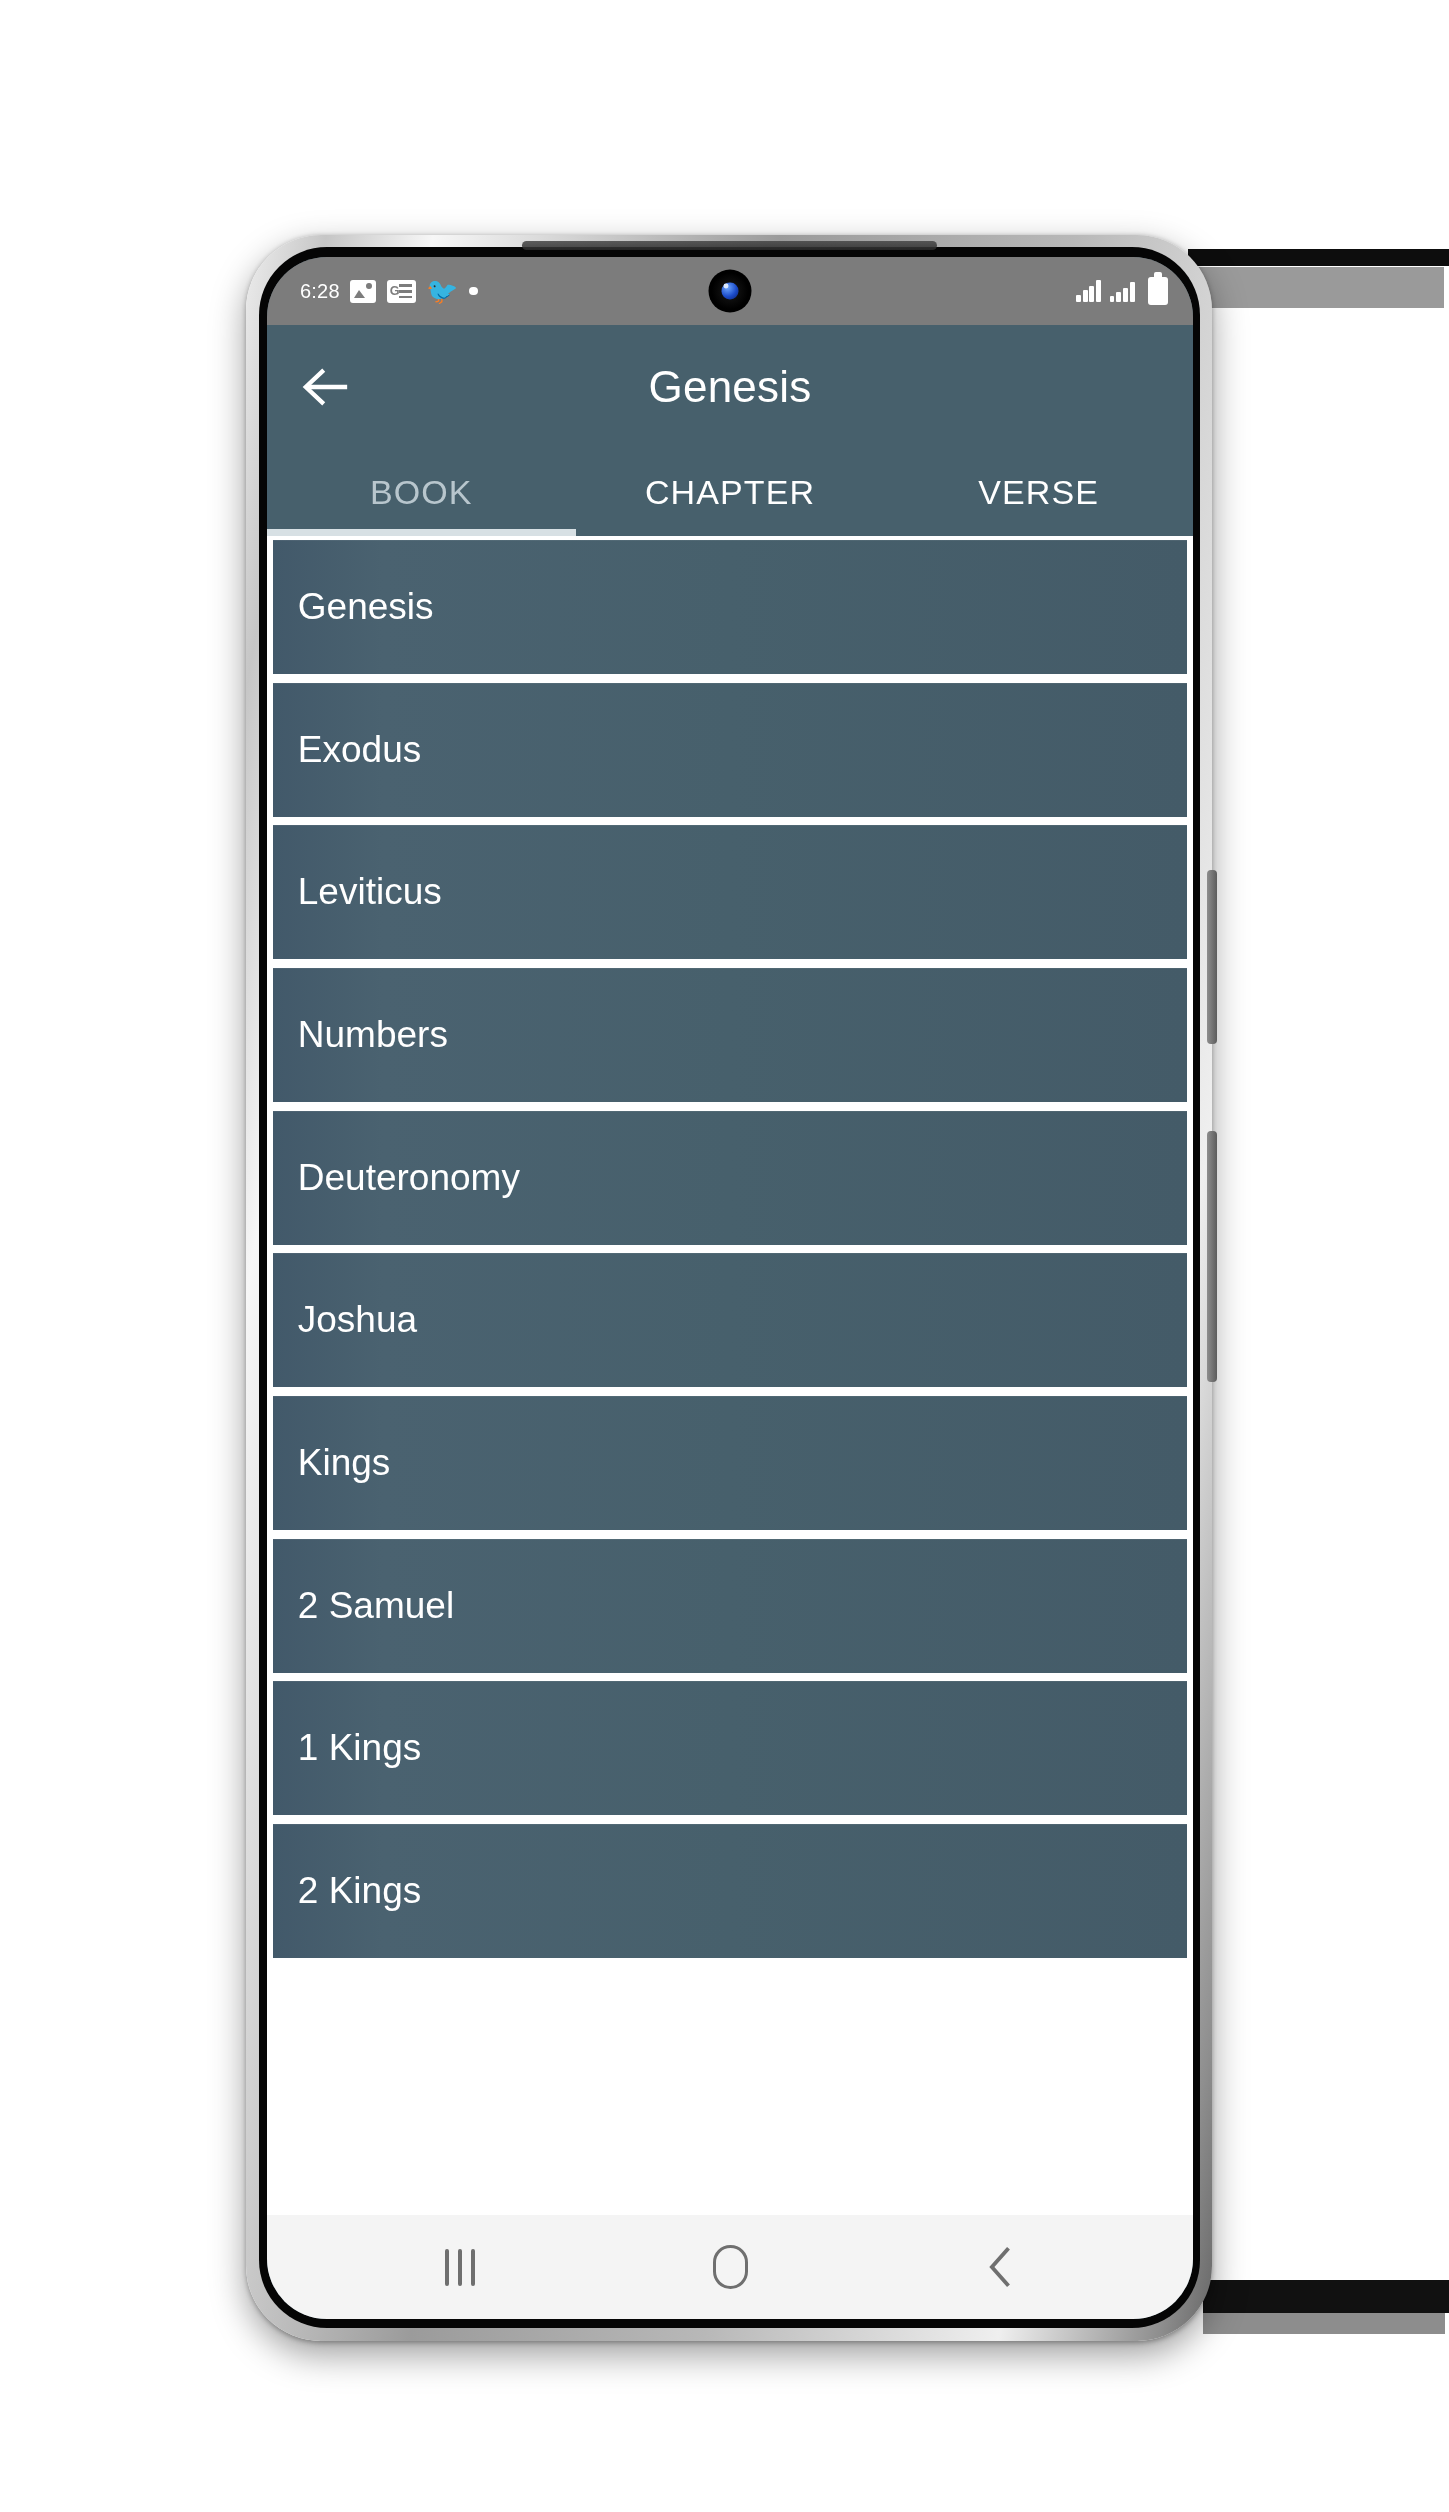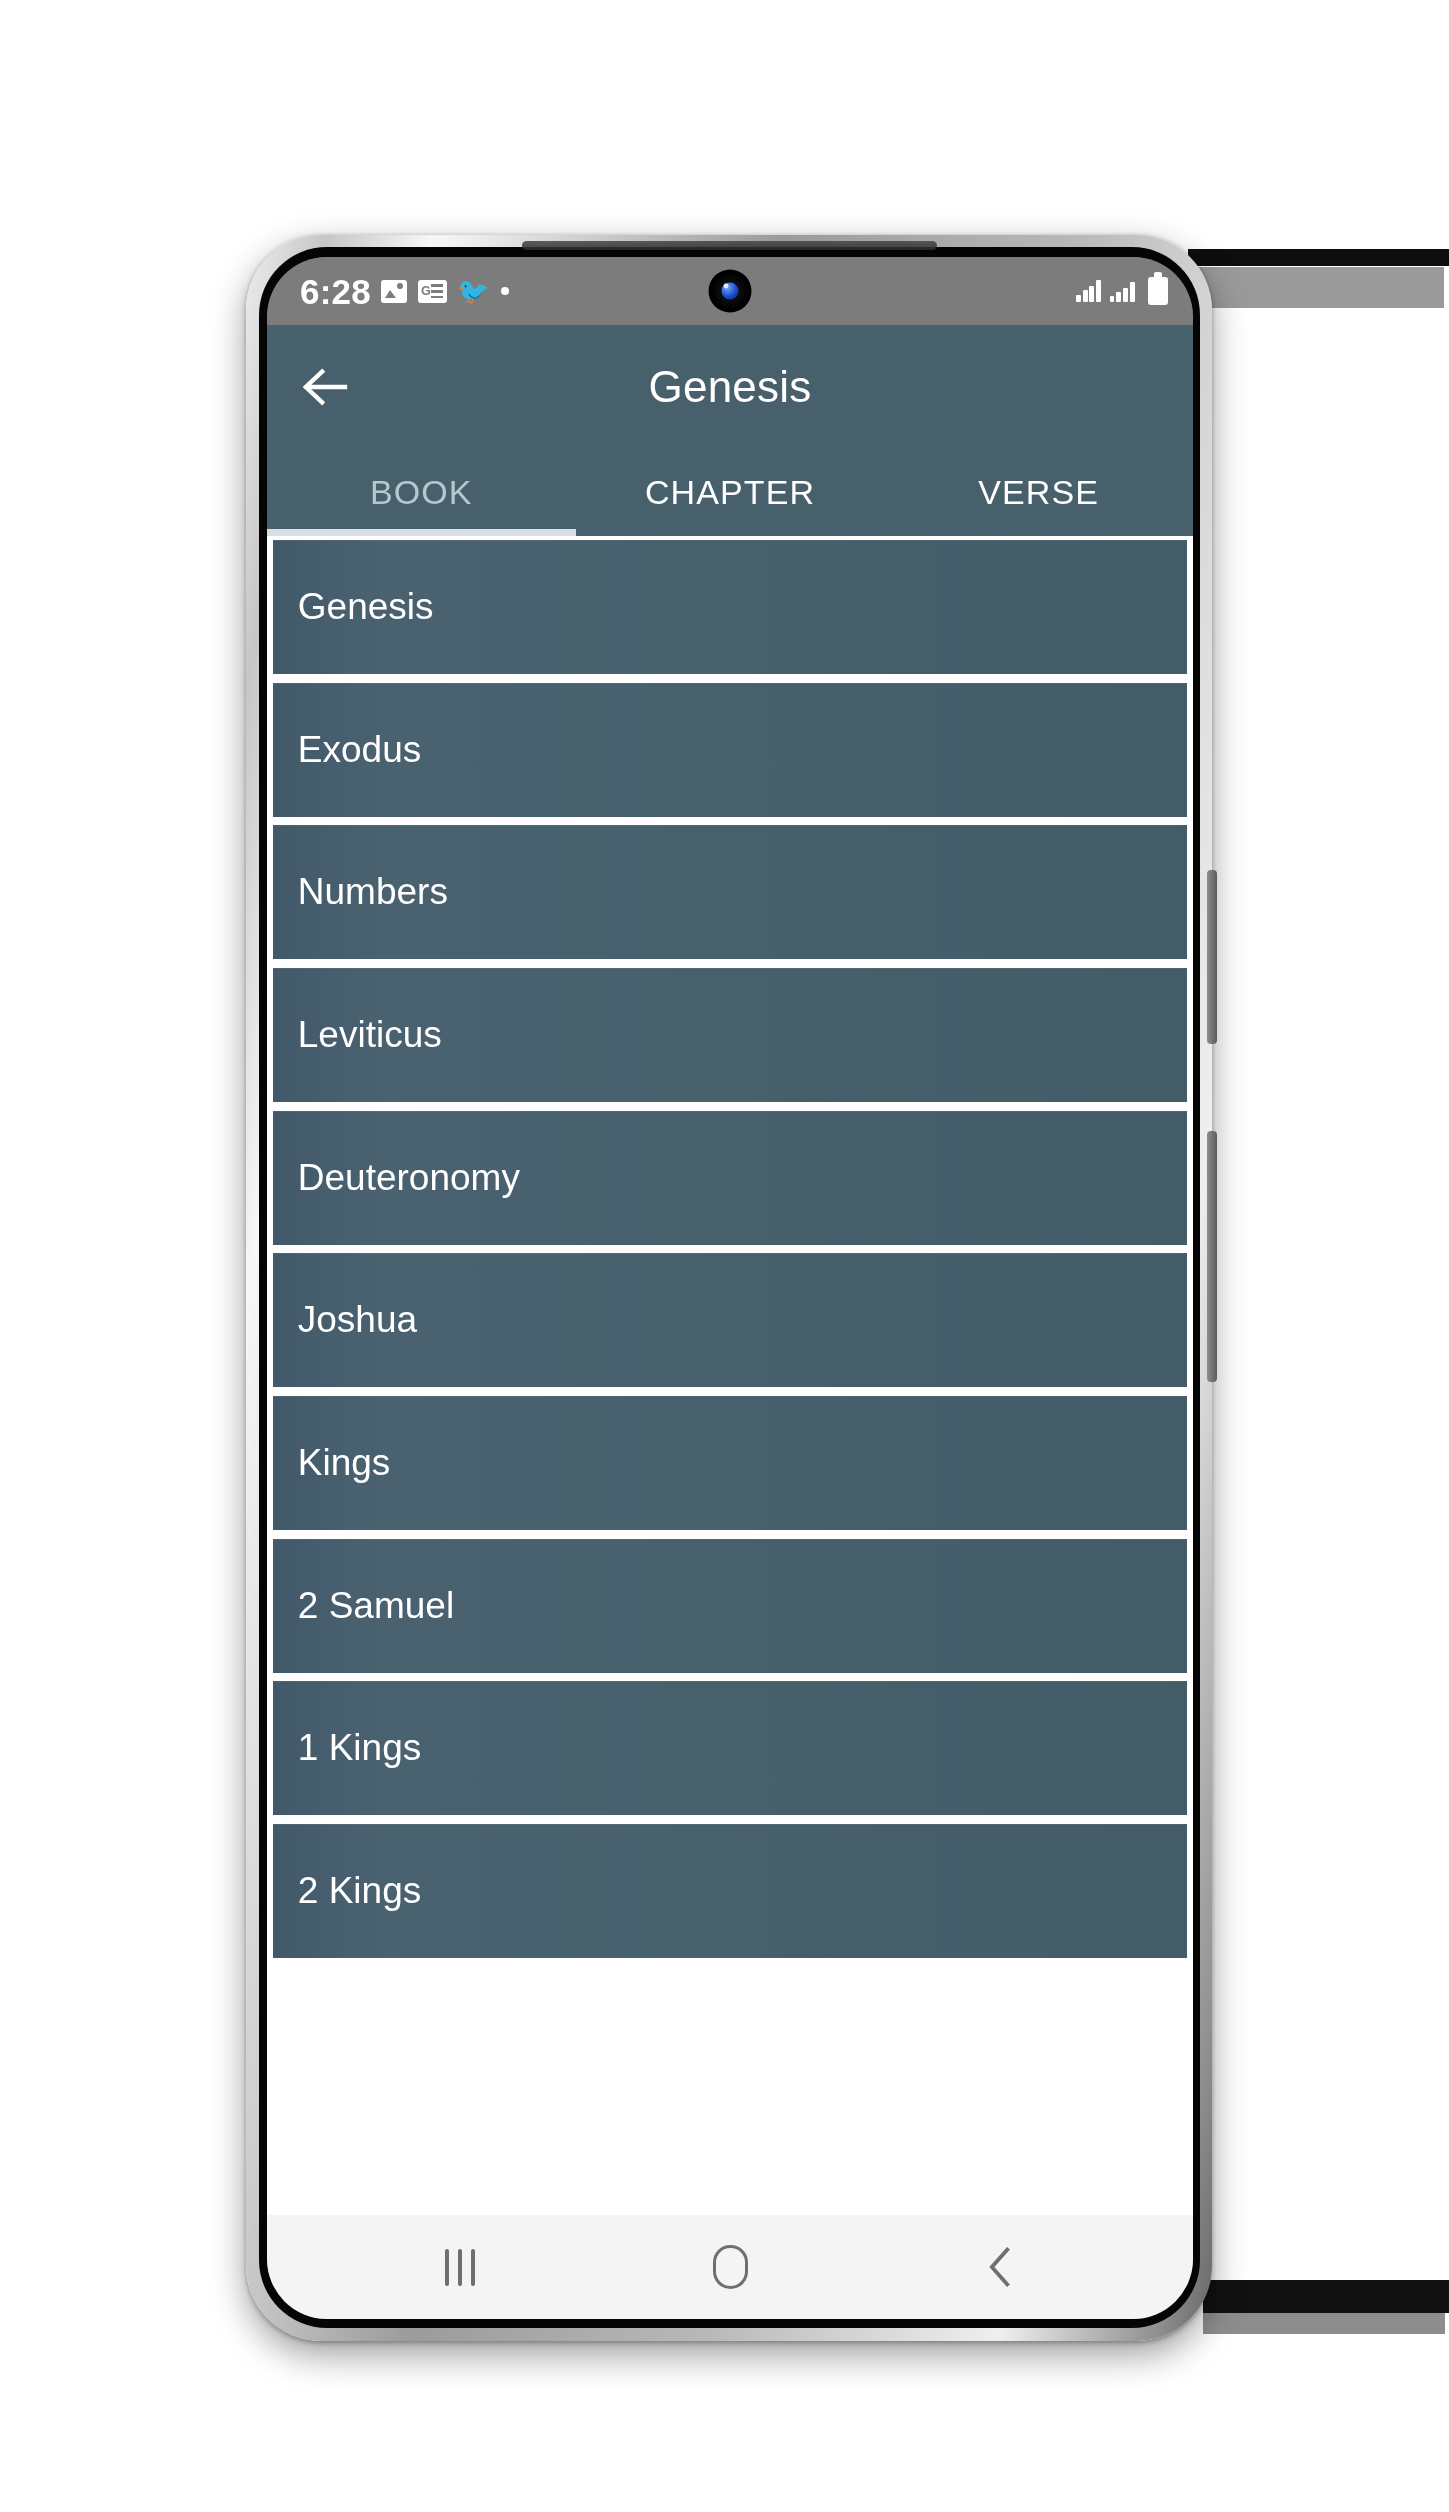--- a/index.html
+++ b/index.html
@@ -116,21 +116,21 @@
   .statusbar {
     position: relative;
     height: 68px;
     background: #7c7c7c;
     display: flex;
     align-items: center;
     padding: 0 25px 0 33px;
     color: #ffffff;
   }
   .sb-left { display: flex; align-items: center; gap: 10.6px; }
-  .sb-time { font-size: 35px; letter-spacing: 0.2px; font-weight: 700; line-height: 1; }
+  .sb-time { font-size: 20px; letter-spacing: 0.2px; font-weight: 400; line-height: 1; }
   .sb-right { display: flex; align-items: center; gap: 8.7px; margin-left: auto; }
 
   .icon-img {
     width: 26px; height: 23px;
     background: #fff;
     border-radius: 2.9px;
     position: relative;
   }
   .icon-img::before {
     content:"";
@@ -360,24 +360,24 @@
     </div>
 
     <div class="list">
       <div class="list-item">
         <span>Genesis</span>
       </div>
       <div class="list-item">
         <span>Exodus</span>
       </div>
       <div class="list-item">
+        <span>Leviticus</span>
+      </div>
+      <div class="list-item">
         <span>Numbers</span>
-      </div>
-      <div class="list-item">
-        <span>Leviticus</span>
       </div>
       <div class="list-item">
         <span>Deuteronomy</span>
       </div>
       <div class="list-item">
         <span>Joshua</span>
       </div>
       <div class="list-item">
         <span>Kings</span>
       </div>

